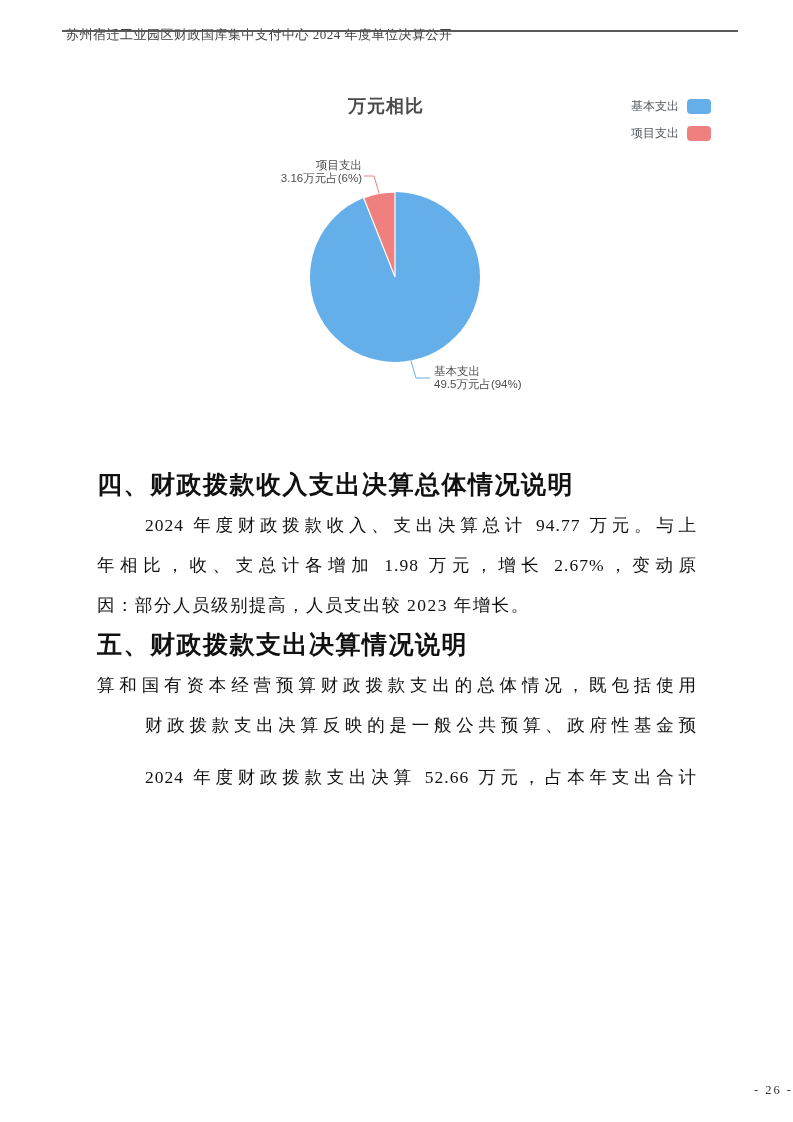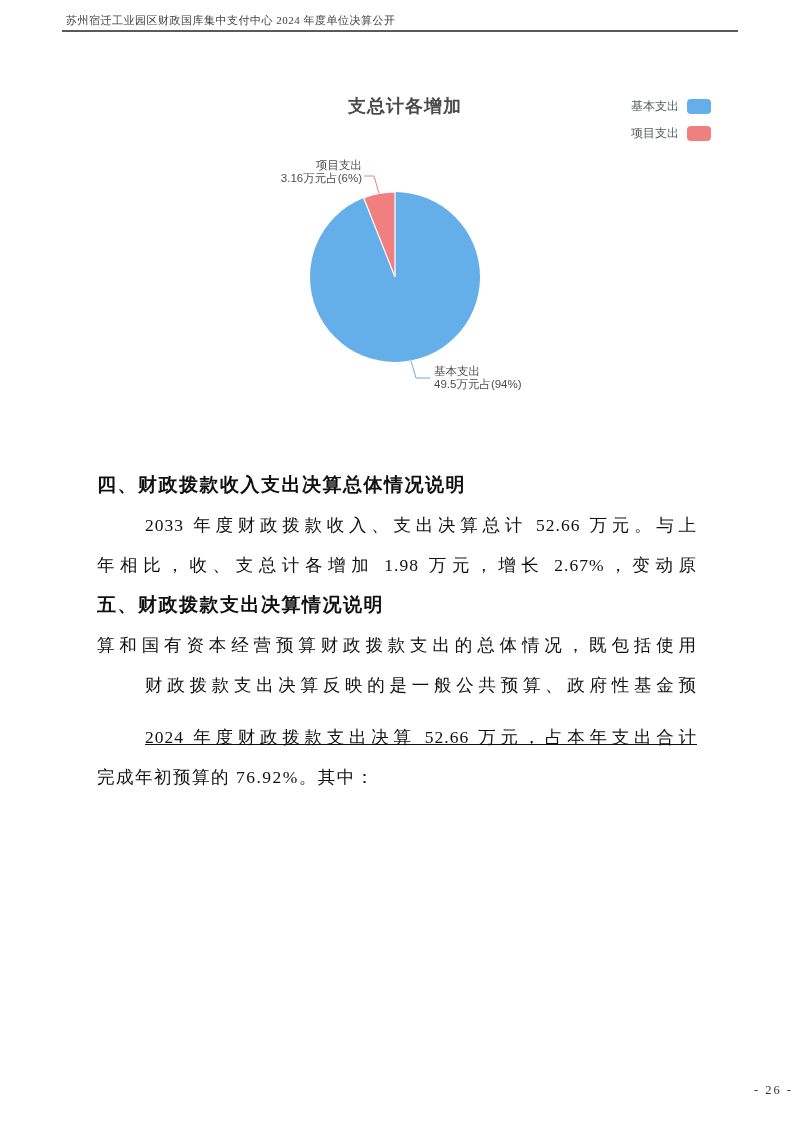--- a/index.html
+++ b/index.html
@@ -10,23 +10,23 @@
     height: 1122px;
     background: #ffffff;
     font-family: "Liberation Serif", "DejaVu Serif", serif;
     color: #1a1a1a;
     overflow: hidden;
   }
 
   
   .doc-header {
     position: absolute;
-    left: 66px; top: 13px;
+    left: 66px; top: 26px;
     width: 670px;
-    font-size: 11px;
+    font-size: 13px;
     letter-spacing: 0.5px;
     color: #3f3f3f;
     white-space: nowrap;
   }
   .header-rule {
     position: absolute;
     left: 62px; top: 30px;
     width: 676px; height: 2px;
     background: #5a5a5a;
   }
@@ -93,24 +93,24 @@
   }
   .line.fill {
     white-space: normal;
     text-align: justify;
     text-align-last: justify;
     letter-spacing: 1px;
   }
   .line.indent { text-indent: 48px; }
   .line.heading {
     font-weight: 700;
-    font-size: 19px;
+    font-size: 25px;
     letter-spacing: 1.5px;
   }
-  .line.gap-before { margin-top: 12px; text-decoration: underline; }
+  .line.gap-before { margin-top: 12px; }
 
   
   .page-number {
     position: absolute;
     left: 0; right: 0;
     top: 1083px;
     text-align: right;
     font-size: 12.5px;
     color: #333333;
     letter-spacing: 2px;
@@ -136,40 +136,40 @@
 
       <polyline points="344.9,275.5 350,293 364,293" fill="none" stroke-width="1" stroke="#64AEE9"></polyline>
 
       <text class="pie-label" x="296" y="84" text-anchor="end">项目支出</text>
       <text class="pie-label" x="296" y="97" text-anchor="end">3.16万元占(6%)</text>
 
       <text class="pie-label" x="368" y="290" text-anchor="start">基本支出</text>
       <text class="pie-label" x="368" y="303" text-anchor="start">49.5万元占(94%)</text>
     </svg>
 
-    <div class="chart-title">支总计各增加</div>
+    <div class="chart-title">万元相比</div>
 
     <div class="legend">
       <div class="legend-item">
         <span class="legend-label">基本支出</span>
         <span class="legend-swatch" style="background: rgb(100, 174, 233);"></span>
       </div>
       <div class="legend-item">
         <span class="legend-label">项目支出</span>
         <span class="legend-swatch" style="background: rgb(240, 128, 128);"></span>
       </div>
     </div>
   </div>
 
   <div class="doc-body">
     <div class="line heading">四、财政拨款收入支出决算总体情况说明</div>
-    <div class="line indent fill">2033 年度财政拨款收入、支出决算总计 52.66 万元。与上</div>
+    <div class="line indent fill">2024 年度财政拨款收入、支出决算总计 94.77 万元。与上</div>
     <div class="line fill">年相比，收、支总计各增加 1.98 万元，增长 2.67%，变动原</div>
+    <div class="line">因：部分人员级别提高，人员支出较 2023 年增长。</div>
     <div class="line heading">五、财政拨款支出决算情况说明</div>
     <div class="line fill">算和国有资本经营预算财政拨款支出的总体情况，既包括使用</div>
     <div class="line indent fill">财政拨款支出决算反映的是一般公共预算、政府性基金预</div>
     <div class="line indent fill gap-before">2024 年度财政拨款支出决算 52.66 万元，占本年支出合计</div>
-    <div class="line">完成年初预算的 76.92%。其中：</div>
   </div>
 
   <div class="page-number">- 26 -</div>
 
 </div>
 
 </body></html>

